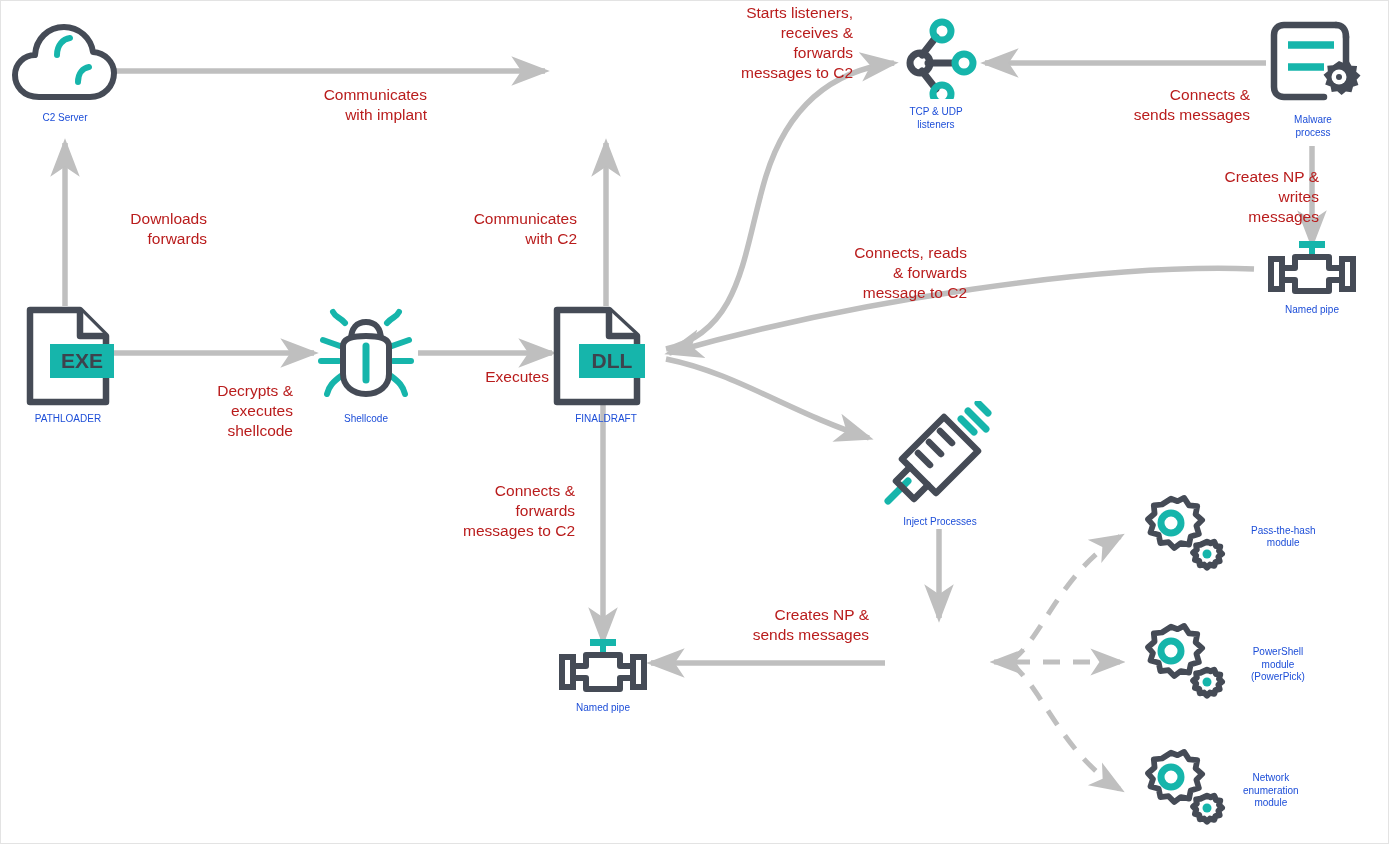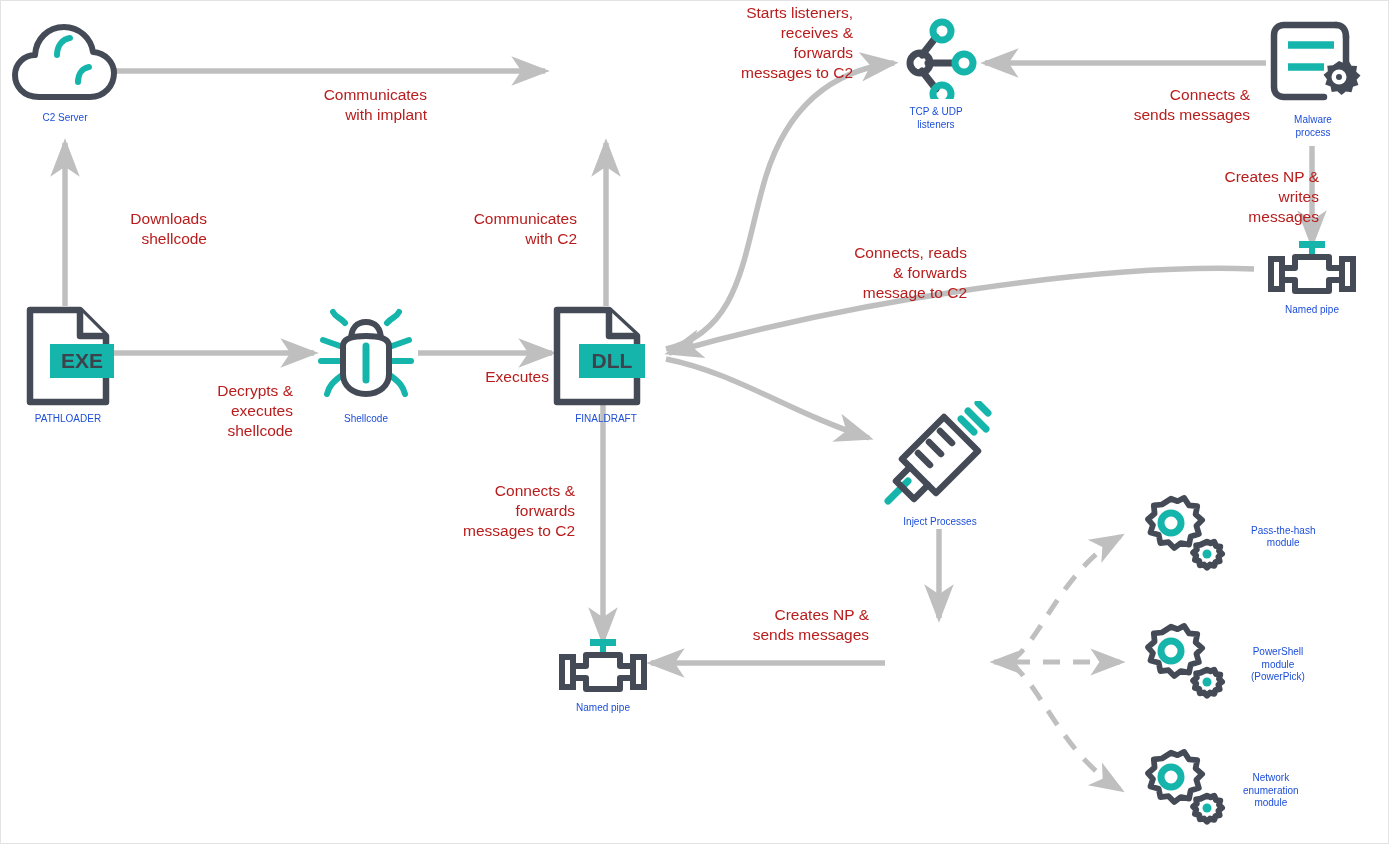--- a/index.html
+++ b/index.html
@@ -272,21 +272,21 @@
     </span>
     <span class="lbl" style="margin-top:0;margin-left:10px;">Network
 enumeration
 module</span>
   </div>
 
   <div class="elabel" style="left:196px;top:84px;width:230px;">Communicates
 with implant</div>
 
   <div class="elabel" style="left:44px;top:208px;width:162px;">Downloads
-shellcode</div>
+forwards</div>
 
   <div class="elabel" style="left:390px;top:208px;width:186px;">Communicates
 with C2</div>
 
   <div class="elabel" style="left:130px;top:364px;width:162px;margin-top:16px;">Decrypts &amp;
 executes
 shellcode</div>
 
   <div class="elabel" style="left:400px;top:366px;width:148px;">Executes</div>
 

